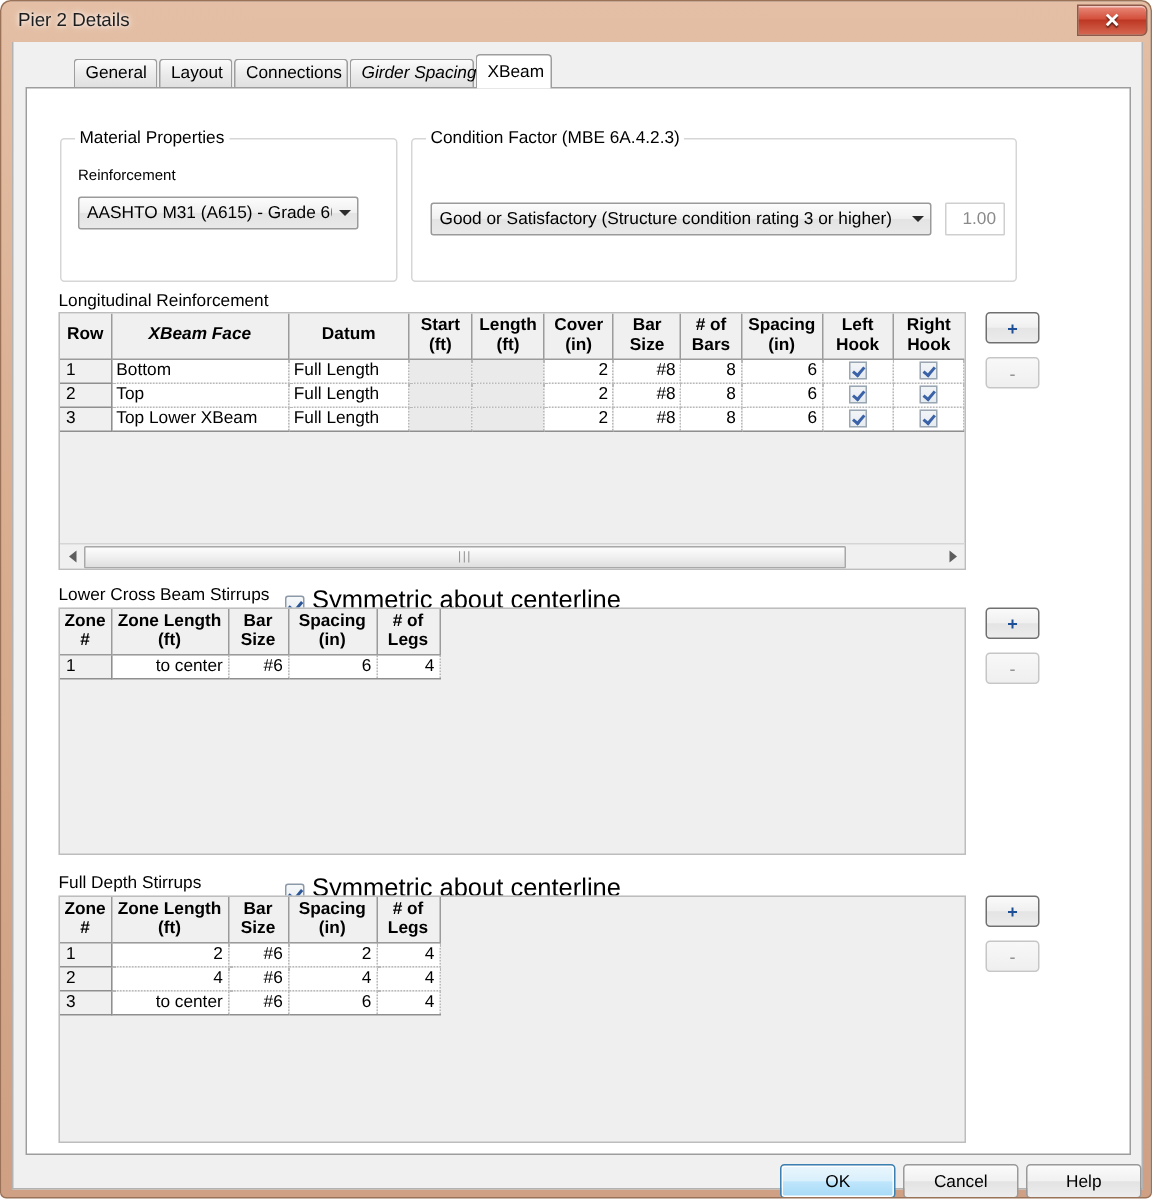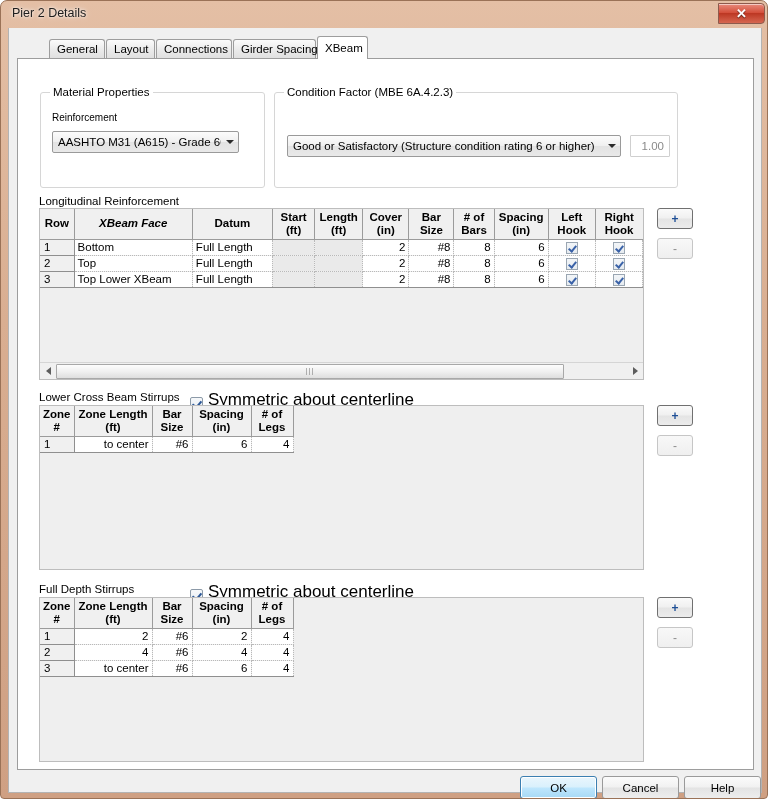--- a/index.html
+++ b/index.html
@@ -340,41 +340,41 @@
       <span class="x">✕</span>
     </div>
   </div>
 
   <div id="client">
 
     <div id="tabstrip">
       <div class="tab" style="left:0px;width:56px;">General</div>
       <div class="tab" style="left:57px;width:49px;">Layout</div>
       <div class="tab" style="left:107px;width:76px;">Connections</div>
-      <div class="tab" style="left:184px;width:83px;">Girder Spacing</div>
+      <div class="tab" style="left:184px;width:83px;font-style:italic;">Girder Spacing</div>
       <div class="tab active" style="left:268px;width:51px;text-align:center;">XBeam</div>
     </div>
 
     <div id="tabpanel">
 
       <div class="groupbox" style="left:22px;top:33px;width:225px;height:96px;">
         <div class="gb-title">Material Properties</div>
         <div style="position:absolute;left:11px;top:19px;font-size:10px;">Reinforcement</div>
         <div class="combo" style="left:11px;top:38px;width:187px;">
           <span class="ctext">AASHTO M31 (A615) - Grade 60</span>
           <span class="carrow">
               <i></i>
             </span>
         </div>
       </div>
 
       <div class="groupbox" style="left:256px;top:33px;width:404px;height:96px;">
         <div class="gb-title">Condition Factor (MBE 6A.4.2.3)</div>
         <div class="combo" style="left:12px;top:42px;width:334px;">
-          <span class="ctext">Good or Satisfactory (Structure condition rating 6 or higher)</span>
+          <span class="ctext">Good or Satisfactory (Structure condition rating 3 or higher)</span>
           <span class="carrow">
               <i></i>
             </span>
         </div>
         <div class="ro-field" style="left:355px;top:42px;width:40px;">1.00</div>
       </div>
 
       <div class="sec-label" style="left:21px;top:136px;">Longitudinal Reinforcement</div>
 
       <div class="grid-outer" style="left:21px;top:149px;width:605px;height:172px;">

